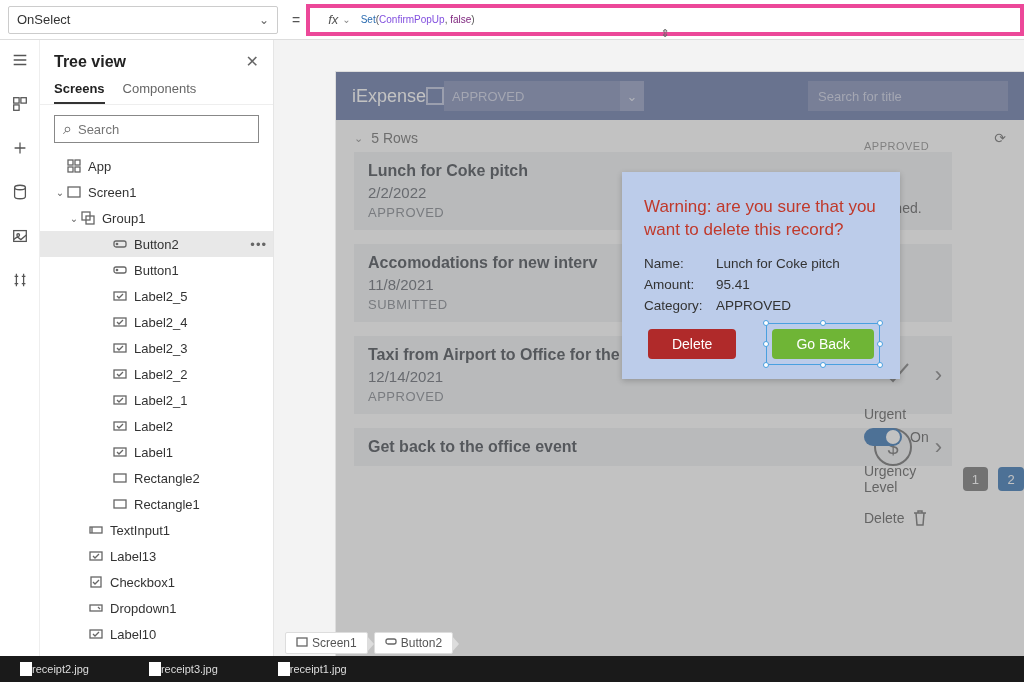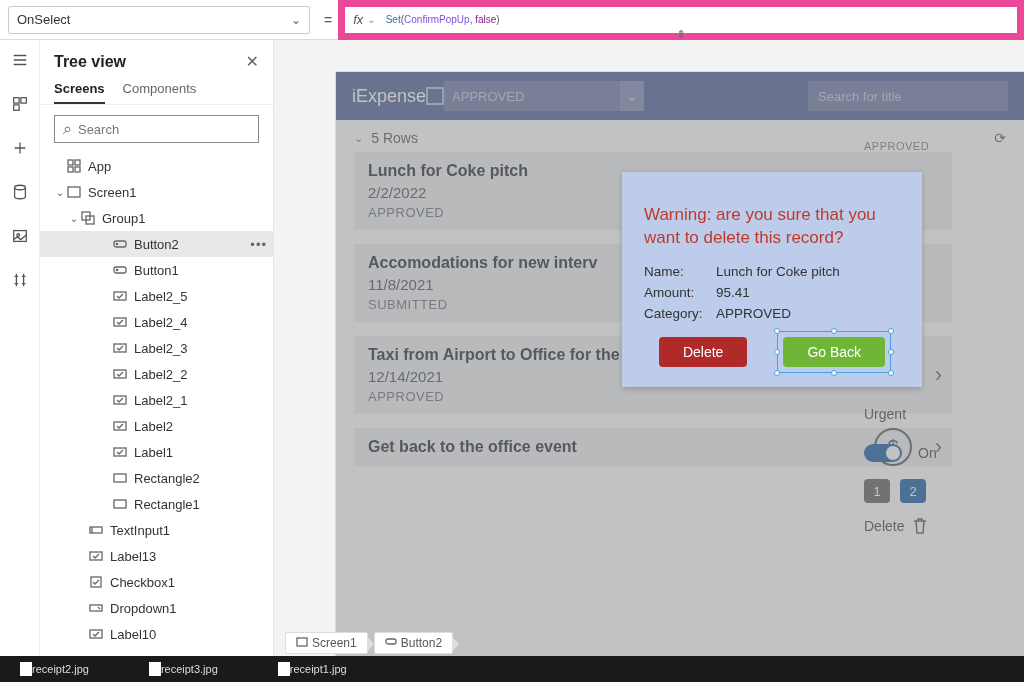--- a/index.html
+++ b/index.html
@@ -1,23 +1,23 @@
 <!DOCTYPE html>
 <html><head>
 <meta charset="utf-8">
 <style>
 * { box-sizing: border-box; margin: 0; padding: 0; font-family: "Segoe UI", Arial, sans-serif; }
 html, body { width: 1024px; height: 682px; overflow: hidden; background: #fff; }
 
 
 .topbar { display: flex; align-items: center; height: 40px; border-bottom: 1px solid #ddd; }
-.prop-select { width: 302px; height: 28px; margin: 0 8px; border: 1px solid #ccc; border-radius: 2px; display: flex; align-items: center; justify-content: space-between; padding: 0 8px; font-size: 13px; color: #333; background: #fff; }
+.prop-select { width: 270px; height: 28px; margin: 0 8px; border: 1px solid #ccc; border-radius: 2px; display: flex; align-items: center; justify-content: space-between; padding: 0 8px; font-size: 13px; color: #333; background: #fff; }
 .prop-select .chev { color: #666; font-size: 12px; }
 .eq { color: #555; padding: 0 6px; font-size: 14px; }
-.formula-box { flex: 1; height: 40px; border: 7px solid #ec4899; display: flex; align-items: center; padding: 0 8px; position: relative; }
+.formula-box { flex: 1; height: 32px; border: 4px solid #ec4899; display: flex; align-items: center; padding: 0 18px; position: relative; }
 .fx { font-style: italic; color: #555; font-size: 13px; margin-right: 4px; }
 .fx-chev { color: #888; font-size: 10px; margin-right: 10px; }
 .formula-text { font-family: Consolas, monospace; font-size: 10px; }
 .formula-text .fn { color: #2b6cb0; }
 .formula-text .var { color: #8250df; }
 .formula-text .kw { color: #7a1f7a; }
 .formula-text .p { color: #555; }
 .resize-handle { position: absolute; left: 50%; bottom: -8px; transform: translateX(-50%); font-size: 11px; color: #666; }
 
 
@@ -70,31 +70,31 @@
 .card .chev-r { position: absolute; right: 10px; top: 50%; transform: translateY(-50%); color: #777; font-size: 22px; }
 .card .check { position: absolute; right: 40px; top: 50%; transform: translateY(-50%); }
 .card .check svg { width: 30px; height: 30px; stroke: #777; fill: none; stroke-width: 2; }
 .card .dollar { position: absolute; right: 40px; top: 50%; transform: translateY(-50%); width: 38px; height: 38px; border: 2px solid #666; border-radius: 50%; display: flex; align-items: center; justify-content: center; color: #666; font-size: 20px; }
 
 
 .detail { position: absolute; right: 0; top: 68px; width: 160px; color: #555; font-size: 14px; }
 .detail .badge { font-size: 11px; color: #888; letter-spacing: 0.5px; }
 .detail .attached { margin-top: 48px; }
 .detail .urg { margin-top: 190px; }
-.toggle { display: inline-flex; align-items: center; gap: 16px; margin-top: 22px; }
+.toggle { display: inline-flex; align-items: center; gap: 8px; margin-top: 6px; }
 .toggle .sw { width: 38px; height: 18px; background: #2b6cb0; border-radius: 10px; position: relative; }
 .toggle .sw::after { content: ""; position: absolute; right: 2px; top: 2px; width: 14px; height: 14px; background: #fff; border-radius: 50%; }
 .ulvl { margin-top: 14px; display: flex; align-items: center; gap: 10px; }
 .ulvl .num { background: #6e6e6e; color: #fff; width: 26px; height: 24px; border-radius: 4px; display: flex; align-items: center; justify-content: center; font-size: 13px; }
 .ulvl .num.blue { background: #2b6cb0; }
 .del { margin-top: 14px; display: flex; align-items: center; gap: 8px; color: #555; }
 .del svg { width: 16px; height: 18px; stroke: #666; fill: none; stroke-width: 1.5; }
 
 
-.popup { position: absolute; left: 286px; top: 100px; width: 300px; background: #bcccea; padding: 32px 22px 20px; box-shadow: 0 2px 6px rgba(0,0,0,0.2); z-index: 5; }
+.popup { position: absolute; left: 286px; top: 100px; width: 278px; background: #bcccea; padding: 24px 22px 20px; box-shadow: 0 2px 6px rgba(0,0,0,0.2); z-index: 5; }
 .popup .warn { color: #c0392b; font-size: 17px; line-height: 1.35; margin-bottom: 14px; }
 .popup .row { display: flex; font-size: 13.5px; color: #333; margin: 6px 0; }
 .popup .row .k { width: 72px; color: #333; }
 .popup .btns { display: flex; gap: 36px; justify-content: center; margin-top: 16px; }
 .btn { height: 30px; padding: 0 24px; border-radius: 4px; font-size: 14px; color: #fff; display: flex; align-items: center; border: none; cursor: pointer; }
 .btn.red { background: #b02a2a; }
 .btn.green { background: #6fb536; position: relative; }
 .sel-outline { position: absolute; inset: -6px; border: 1px solid #4aa0e0; pointer-events: none; }
 .sel-outline .h { position: absolute; width: 6px; height: 6px; background: #fff; border: 1px solid #4aa0e0; border-radius: 50%; }
 .sel-outline .h.tl { left: -4px; top: -4px; } .sel-outline .h.tr { right: -4px; top: -4px; }
@@ -412,20 +412,21 @@
       <div class="detail">
         <div class="badge">APPROVED</div>
         <div class="attached">attached.</div>
         <div class="urg">
           <div>Urgent</div>
           <div class="toggle">
               <span class="sw"></span>
               <span>On</span>
             </div>
           <div class="ulvl">
+            <span>Urgency Level</span>
             <span class="num">1</span>
             <span class="num blue">2</span>
           </div>
           <div class="del">
             <span>Delete</span>
             <svg viewBox="0 0 16 18">
                 <path d="M2 4h12M6 4V2h4v2M4 4l1 12h6l1-12"></path>
               </svg>
           </div>
         </div>

